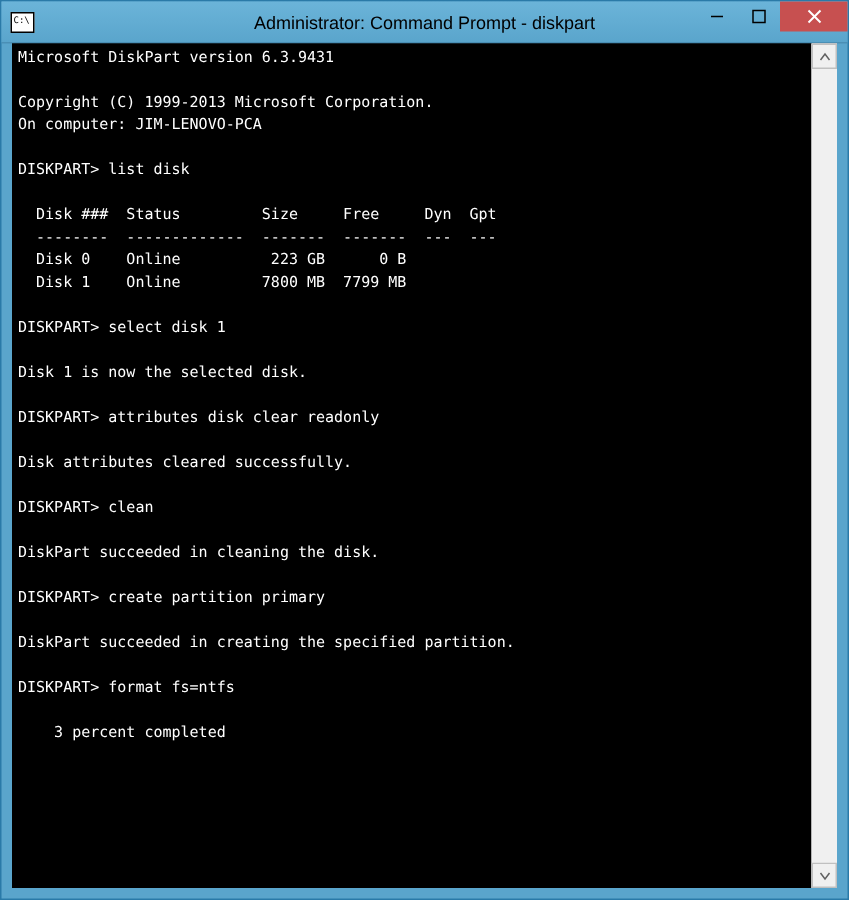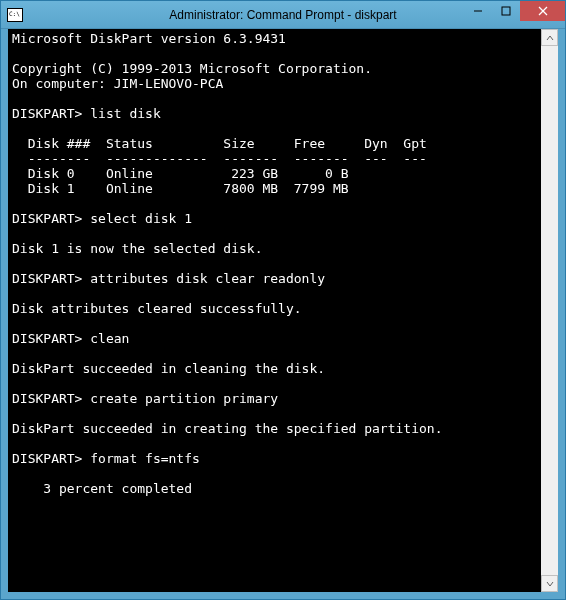--- a/index.html
+++ b/index.html
@@ -77,21 +77,21 @@
     display: flex;
     background: #000;
     margin: 0 7px 7px 7px;
     position: relative;
   }
   .terminal {
     flex: 1;
     background: #000;
     color: #fff;
     font-family: "Lucida Console", Consolas, monospace;
-    font-size: 13px;
+    font-size: 10px;
     line-height: 15px;
     padding: 2px 4px;
     white-space: pre;
     overflow: hidden;
   }
   .scrollbar {
     width: 17px;
     background: #f0f0f0;
     display: flex;
     flex-direction: column;

